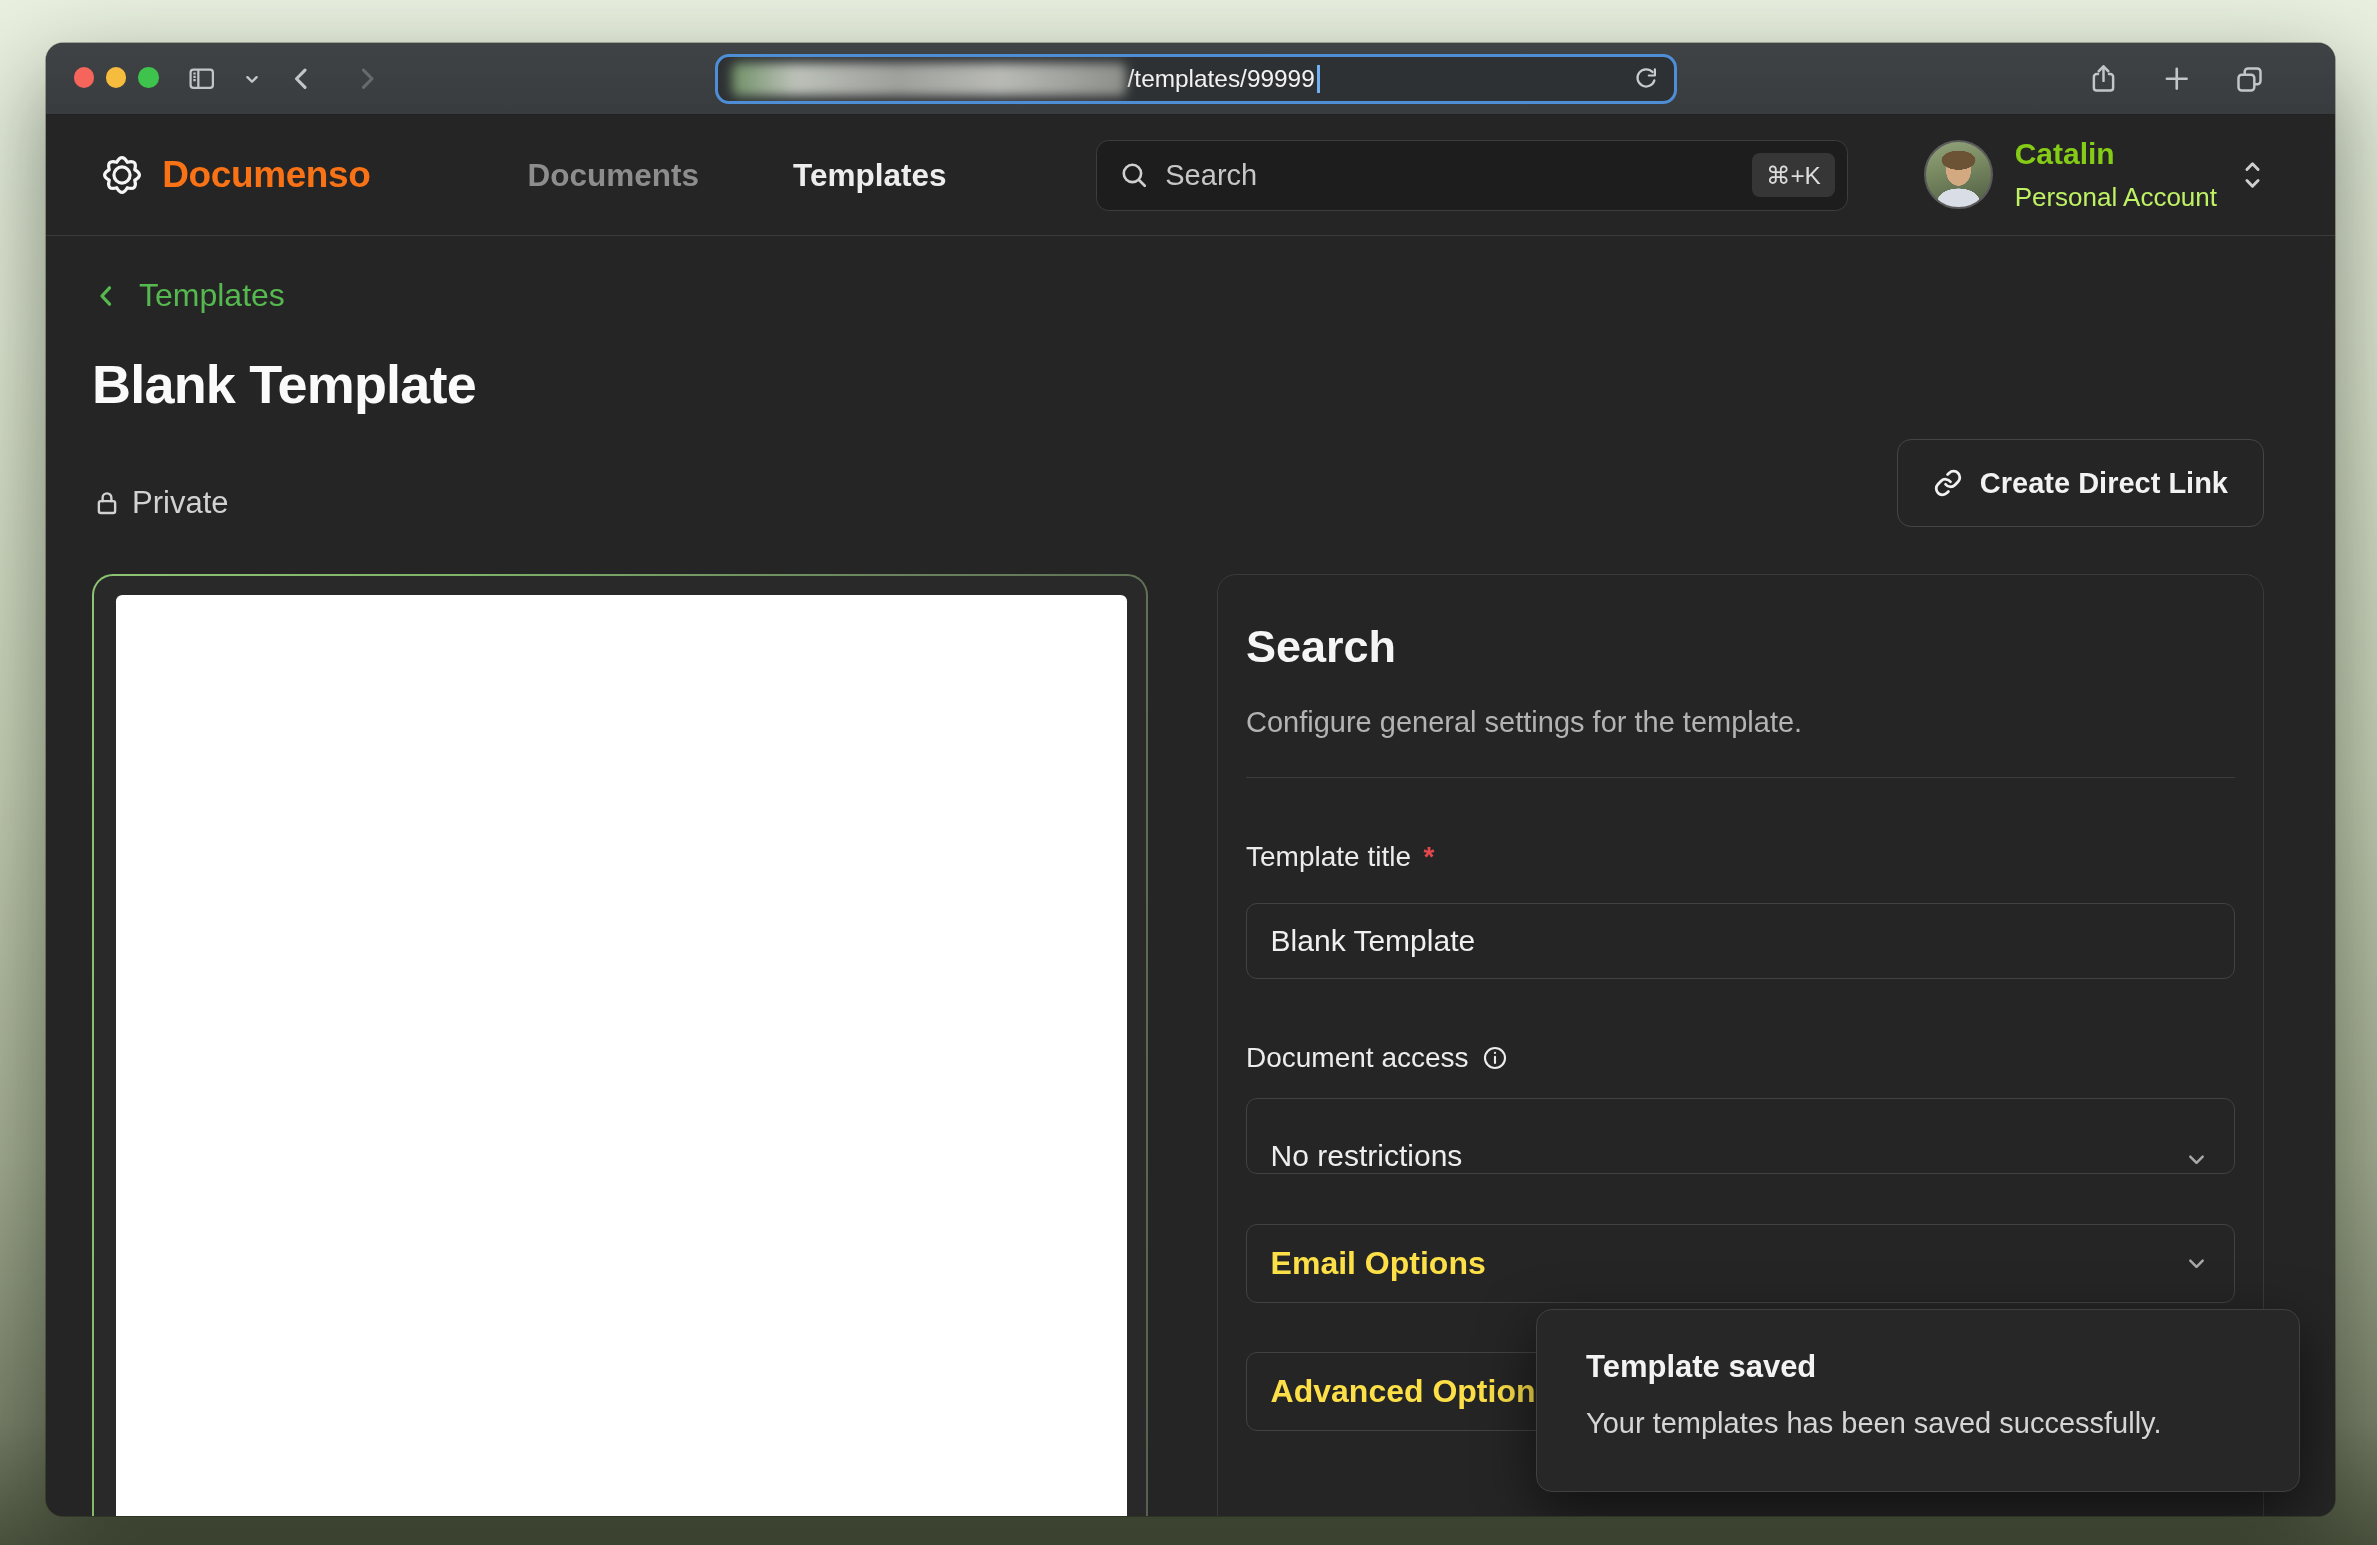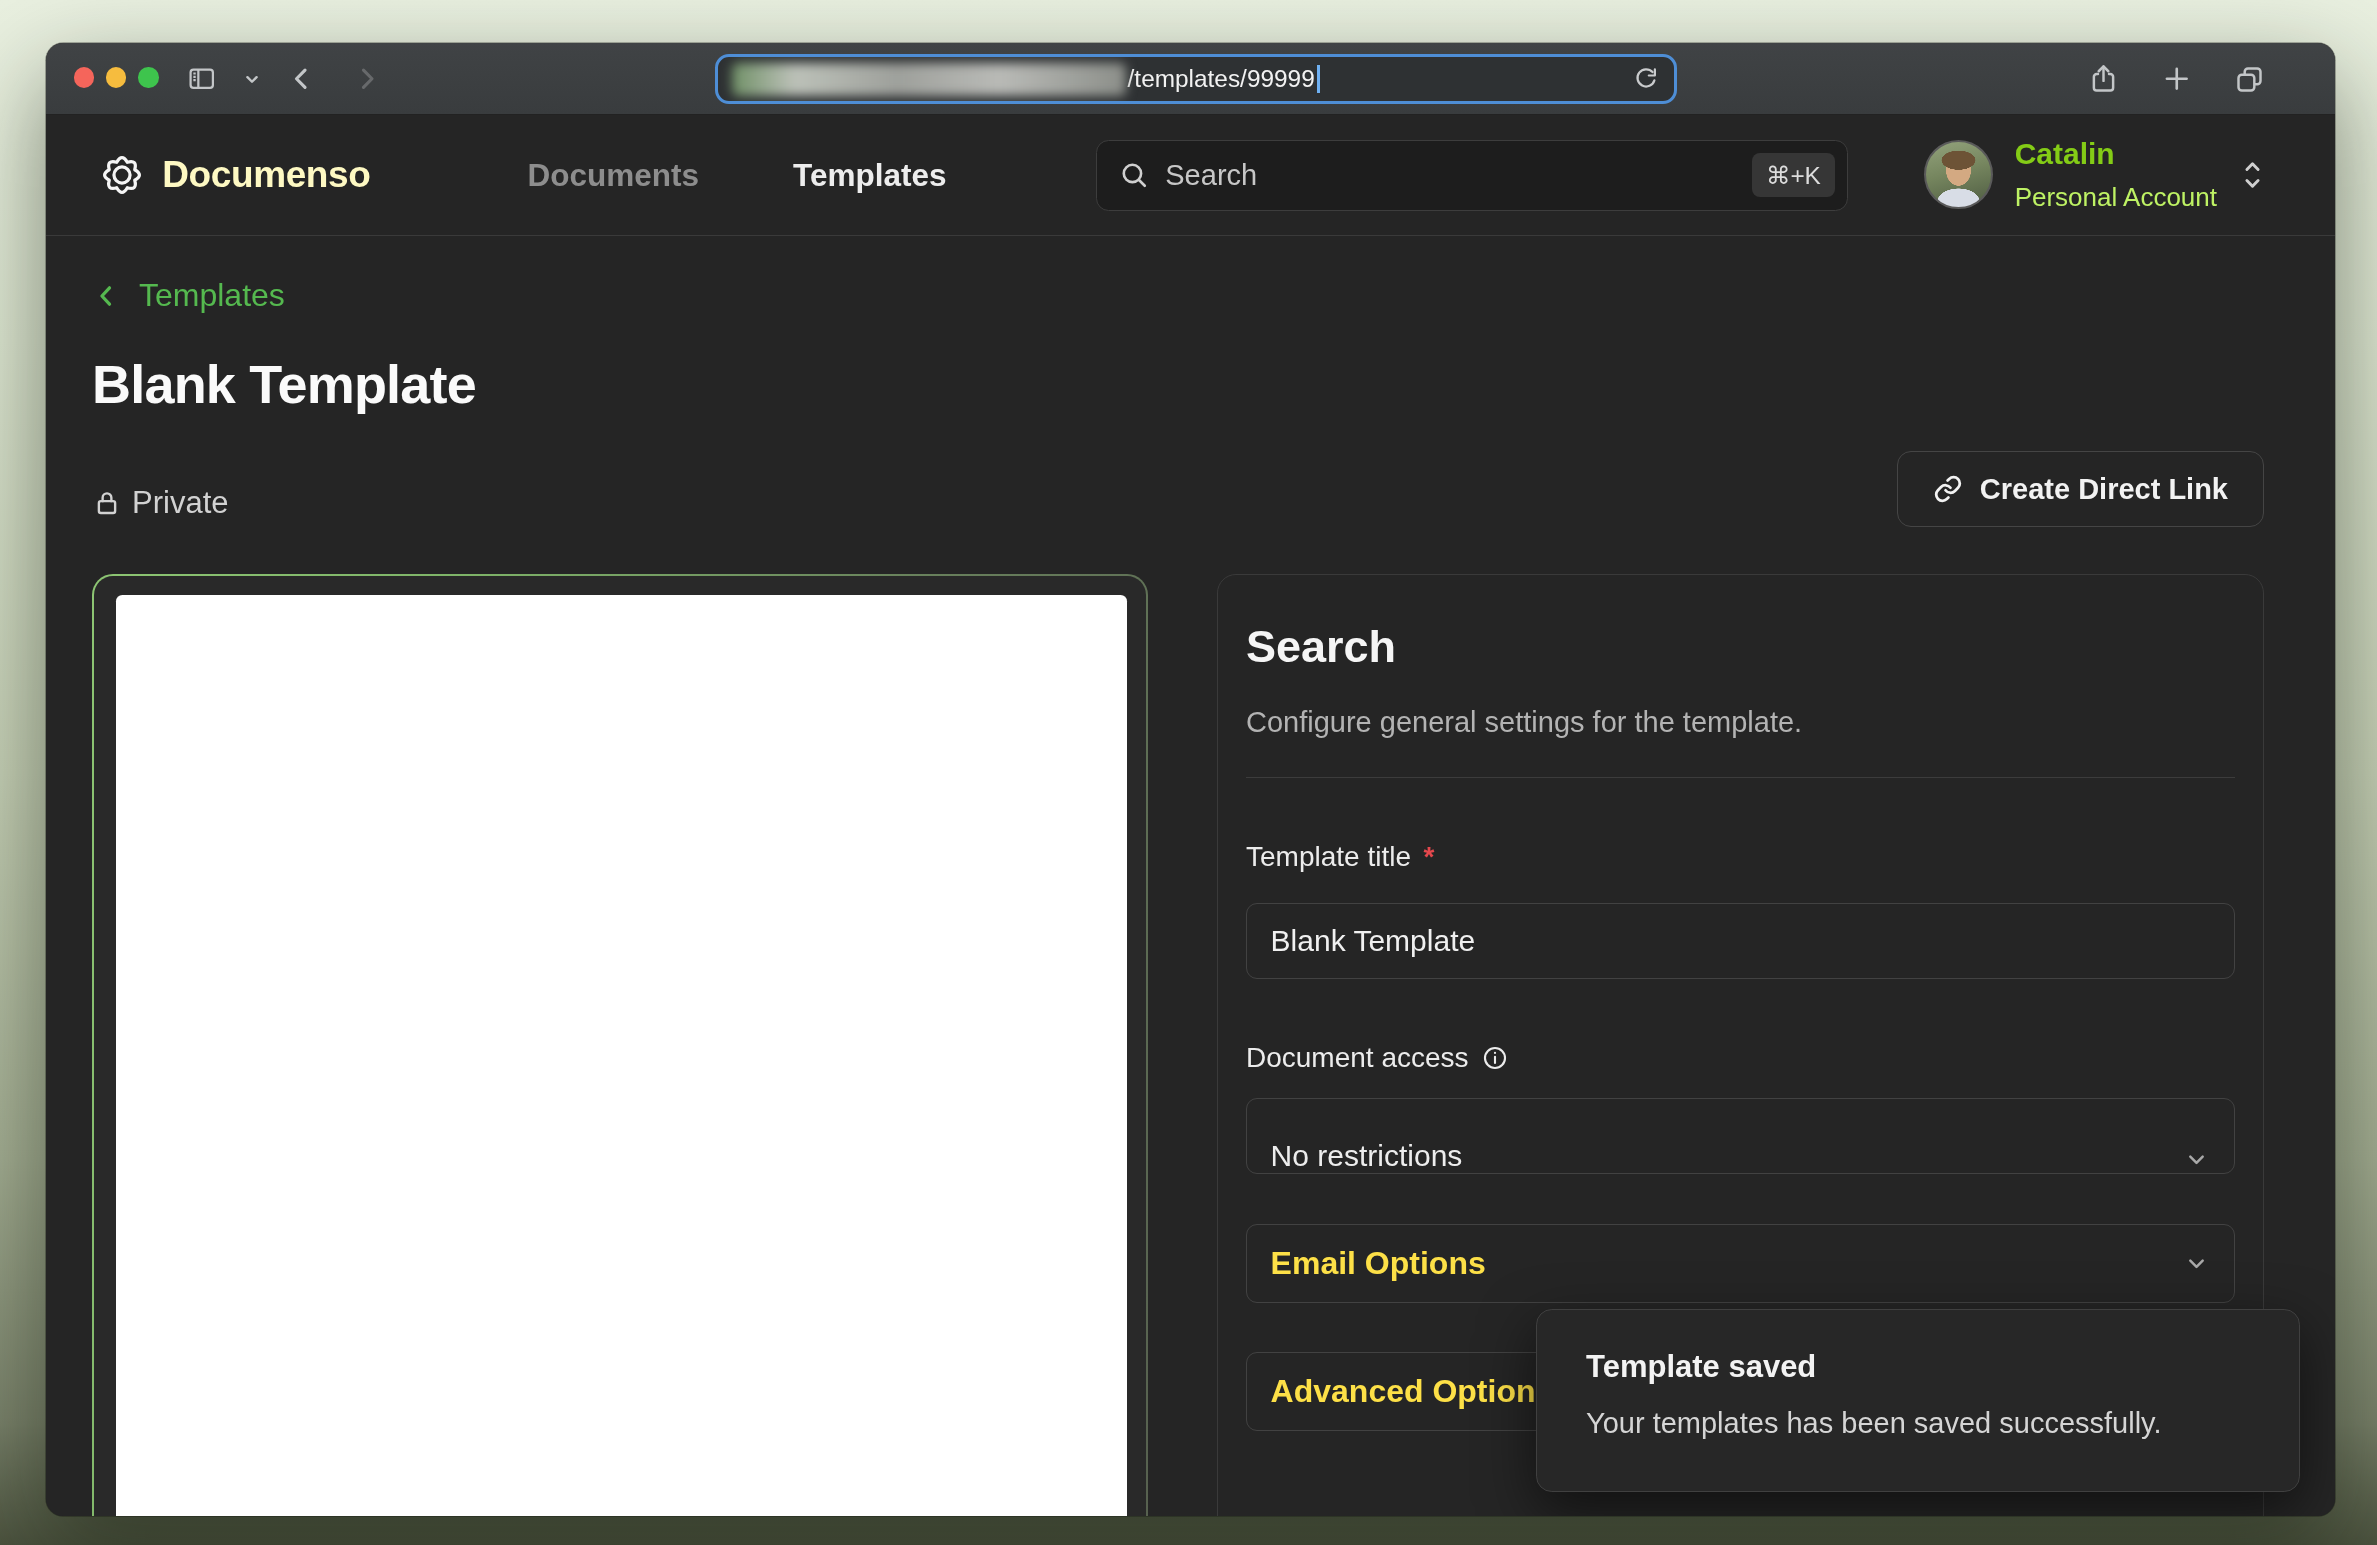--- a/index.html
+++ b/index.html
@@ -46,21 +46,21 @@
   .caret { display:inline-block; width:3.2px; height:28px; background:#6fb1f3; vertical-align:middle; margin-left:2.4px; }
   .url-reload { margin-left:auto; color:#c9cbcd; }
 
   
   .app { flex:1; display:flex; flex-direction:column; background:#252525; min-height:0; }
   .app-header {
     flex:none; height:121px; display:flex; align-items:center;
     padding:0 69px 0 53px; border-bottom:1.6px solid #3a3a3a;
   }
   .brand { display:flex; align-items:center; gap:17.3px; }
-  .brand-name { color:#fef9c3; font-size:37px; font-weight:800; letter-spacing:-0.4px; }
+  .brand-name { color:#f97316; font-size:37px; font-weight:800; letter-spacing:-0.4px; }
   .nav { display:flex; gap:46px; margin-left:109px; }
   .nav-item { font-size:31.5px; font-weight:600; color:#8d8d8d; cursor:pointer;margin-left:48px; }
   .nav-item.active { color:#ededed; }
   .search {
     margin-left:150px; width:752px; height:71px; border:1.6px solid #3d3d3d; border-radius:12.6px;
     background:#1d1d1d; display:flex; align-items:center; padding:0 12.6px 0 20.5px; gap:15.8px;
   }
   .search input {
     flex:1; background:transparent; border:none; outline:none;
     color:#e8e8e8; font-size:29px; font-family:inherit;
@@ -82,21 +82,21 @@
   .updown { color:#cfcfcf; }
 
   
   .page { flex:1; min-height:0; position:relative; padding:0 71px 0 46px; overflow:hidden; }
   .breadcrumb { margin-top:41px; display:inline-flex; align-items:center; gap:19px; cursor:pointer; }
   .breadcrumb .bc-label { color:#55b94f; font-size:32px; font-weight:500; }
   .page-title { margin-top:39px; color:#fafafa; font-size:54px; font-weight:700; letter-spacing:-0.8px; }
   .subrow { margin-top:35px; display:flex; align-items:flex-end; height:77px; }
   .private { display:flex; align-items:center; gap:10px; color:#d2d2d2; font-size:31px; padding-bottom:6.3px; }
   .btn-outline {
-    margin-left:auto; height:76px; padding:0 35px; display:inline-flex; align-items:center; gap:17.3px;
+    margin-left:auto; height:88px; padding:0 35px; display:inline-flex; align-items:center; gap:17.3px;
     border:1.6px solid #454545; border-radius:14px; background:transparent;
     color:#f2f2f2; font-size:29px; font-weight:600; font-family:inherit; cursor:pointer;
   }
 
   .columns { margin-top:47px; display:flex; gap:69px; align-items:flex-start; }
 
   
   .doc-card {
     width:1056px; height:1103px; flex:none; border-radius:21px; padding:2.4px;
     background:linear-gradient(105deg,#8dc573 0%,#7eb368 28%,#68805c 62%,#555e4e 100%);

